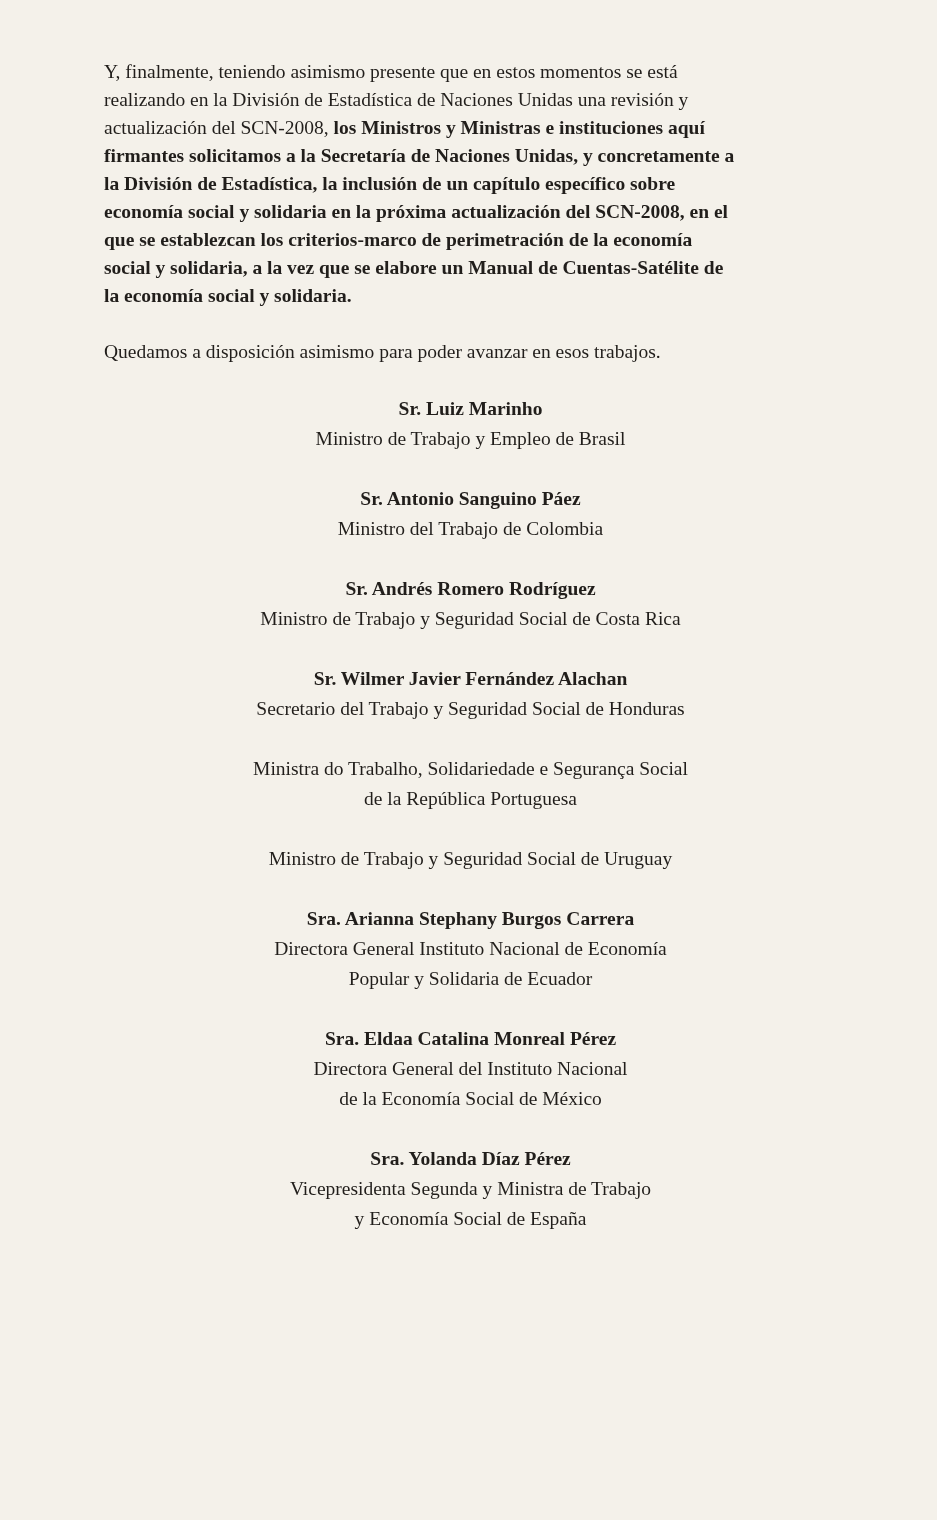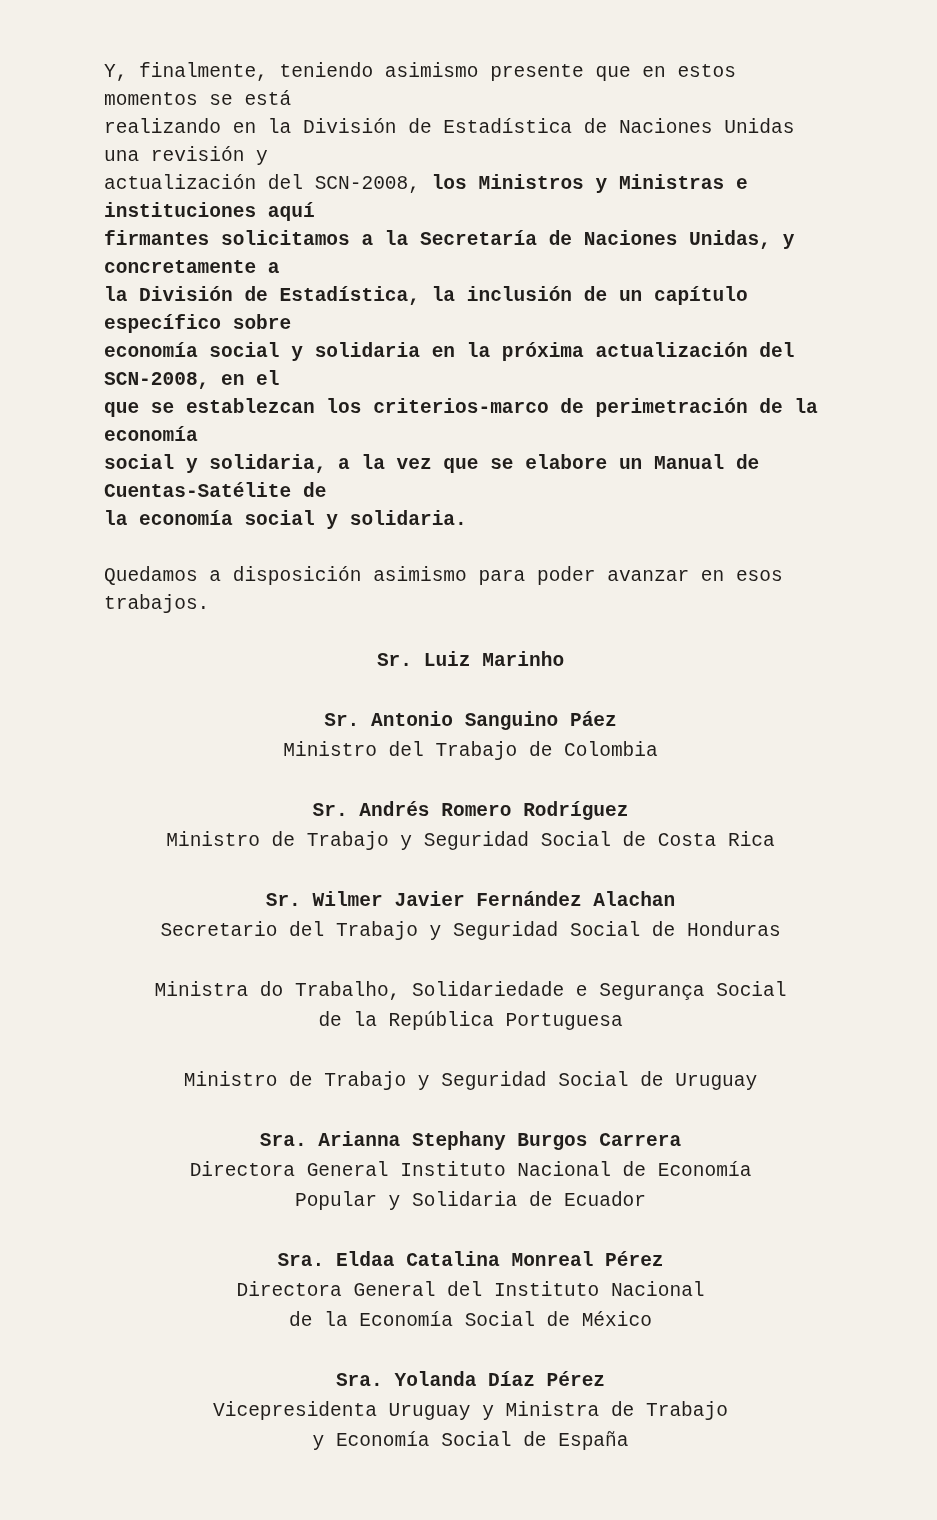--- a/index.html
+++ b/index.html
@@ -9,21 +9,21 @@
   }
   .page {
     position: relative;
     width: 937px;
     height: 1520px;
     box-sizing: border-box;
     margin: 0 auto;
     padding: 58px 100px 0 104px;
     background: #f4f1ea;
     color: #211e1b;
-    font-family: Liberation Mono, monospace;
+    font-family: Liberation Serif, serif;
     font-size: 19.5px;
     line-height: 28px;
     overflow: hidden;
   }
   .para {
     margin: 0 0 28px 0;
     white-space: pre-line;
     text-align: left;
   }
   .bold {
@@ -64,20 +64,21 @@
 social y solidaria, a la vez que se elabore un Manual de Cuentas-Satélite de
 la economía social y solidaria.</span></p>
 
   <p class="para">Quedamos a disposición asimismo para poder avanzar en esos trabajos.</p>
 
 
   <div class="signatures">
 
     <div class="sig-block">
       <span class="sig-name">Sr. Luiz Marinho</span>
+      <span class="sig-title">Ministro de Trabajo y Empleo de Brasil</span>
     </div>
 
     <div class="sig-block">
       <span class="sig-name">Sr. Antonio Sanguino Páez</span>
       <span class="sig-title">Ministro del Trabajo de Colombia</span>
     </div>
 
     <div class="sig-block">
       <span class="sig-name">Sr. Andrés Romero Rodríguez</span>
       <span class="sig-title">Ministro de Trabajo y Seguridad Social de Costa Rica</span>
@@ -105,19 +106,19 @@
     </div>
 
     <div class="sig-block">
       <span class="sig-name">Sra. Eldaa Catalina Monreal Pérez</span>
       <span class="sig-title">Directora General del Instituto Nacional
 de la Economía Social de México</span>
     </div>
 
     <div class="sig-block">
       <span class="sig-name">Sra. Yolanda Díaz Pérez</span>
-      <span class="sig-title">Vicepresidenta Uruguay y Ministra de Trabajo
+      <span class="sig-title">Vicepresidenta Segunda y Ministra de Trabajo
 y Economía Social de España</span>
     </div>
 
   </div>
 
 </div>
 
 </body></html>

